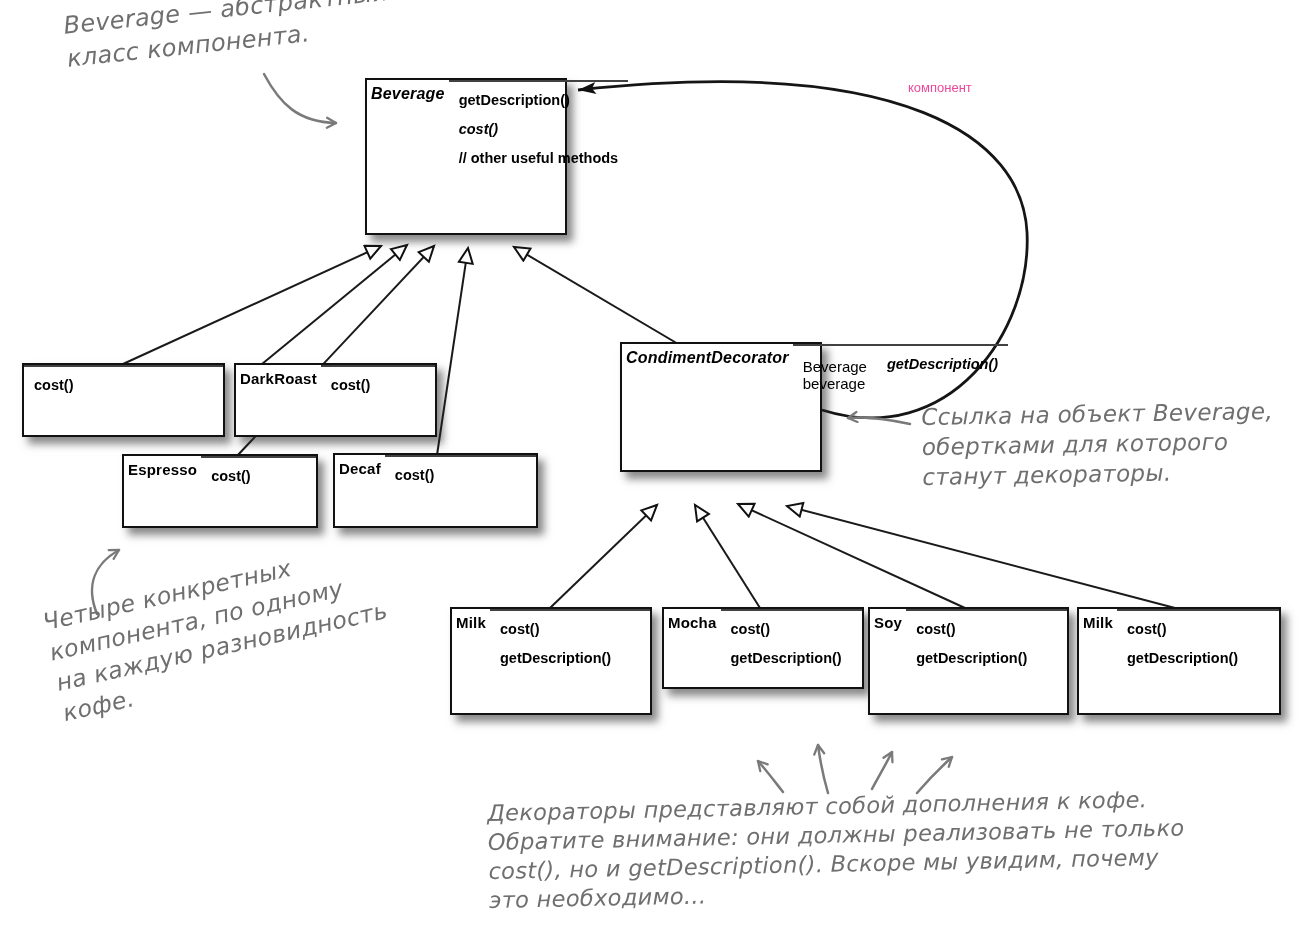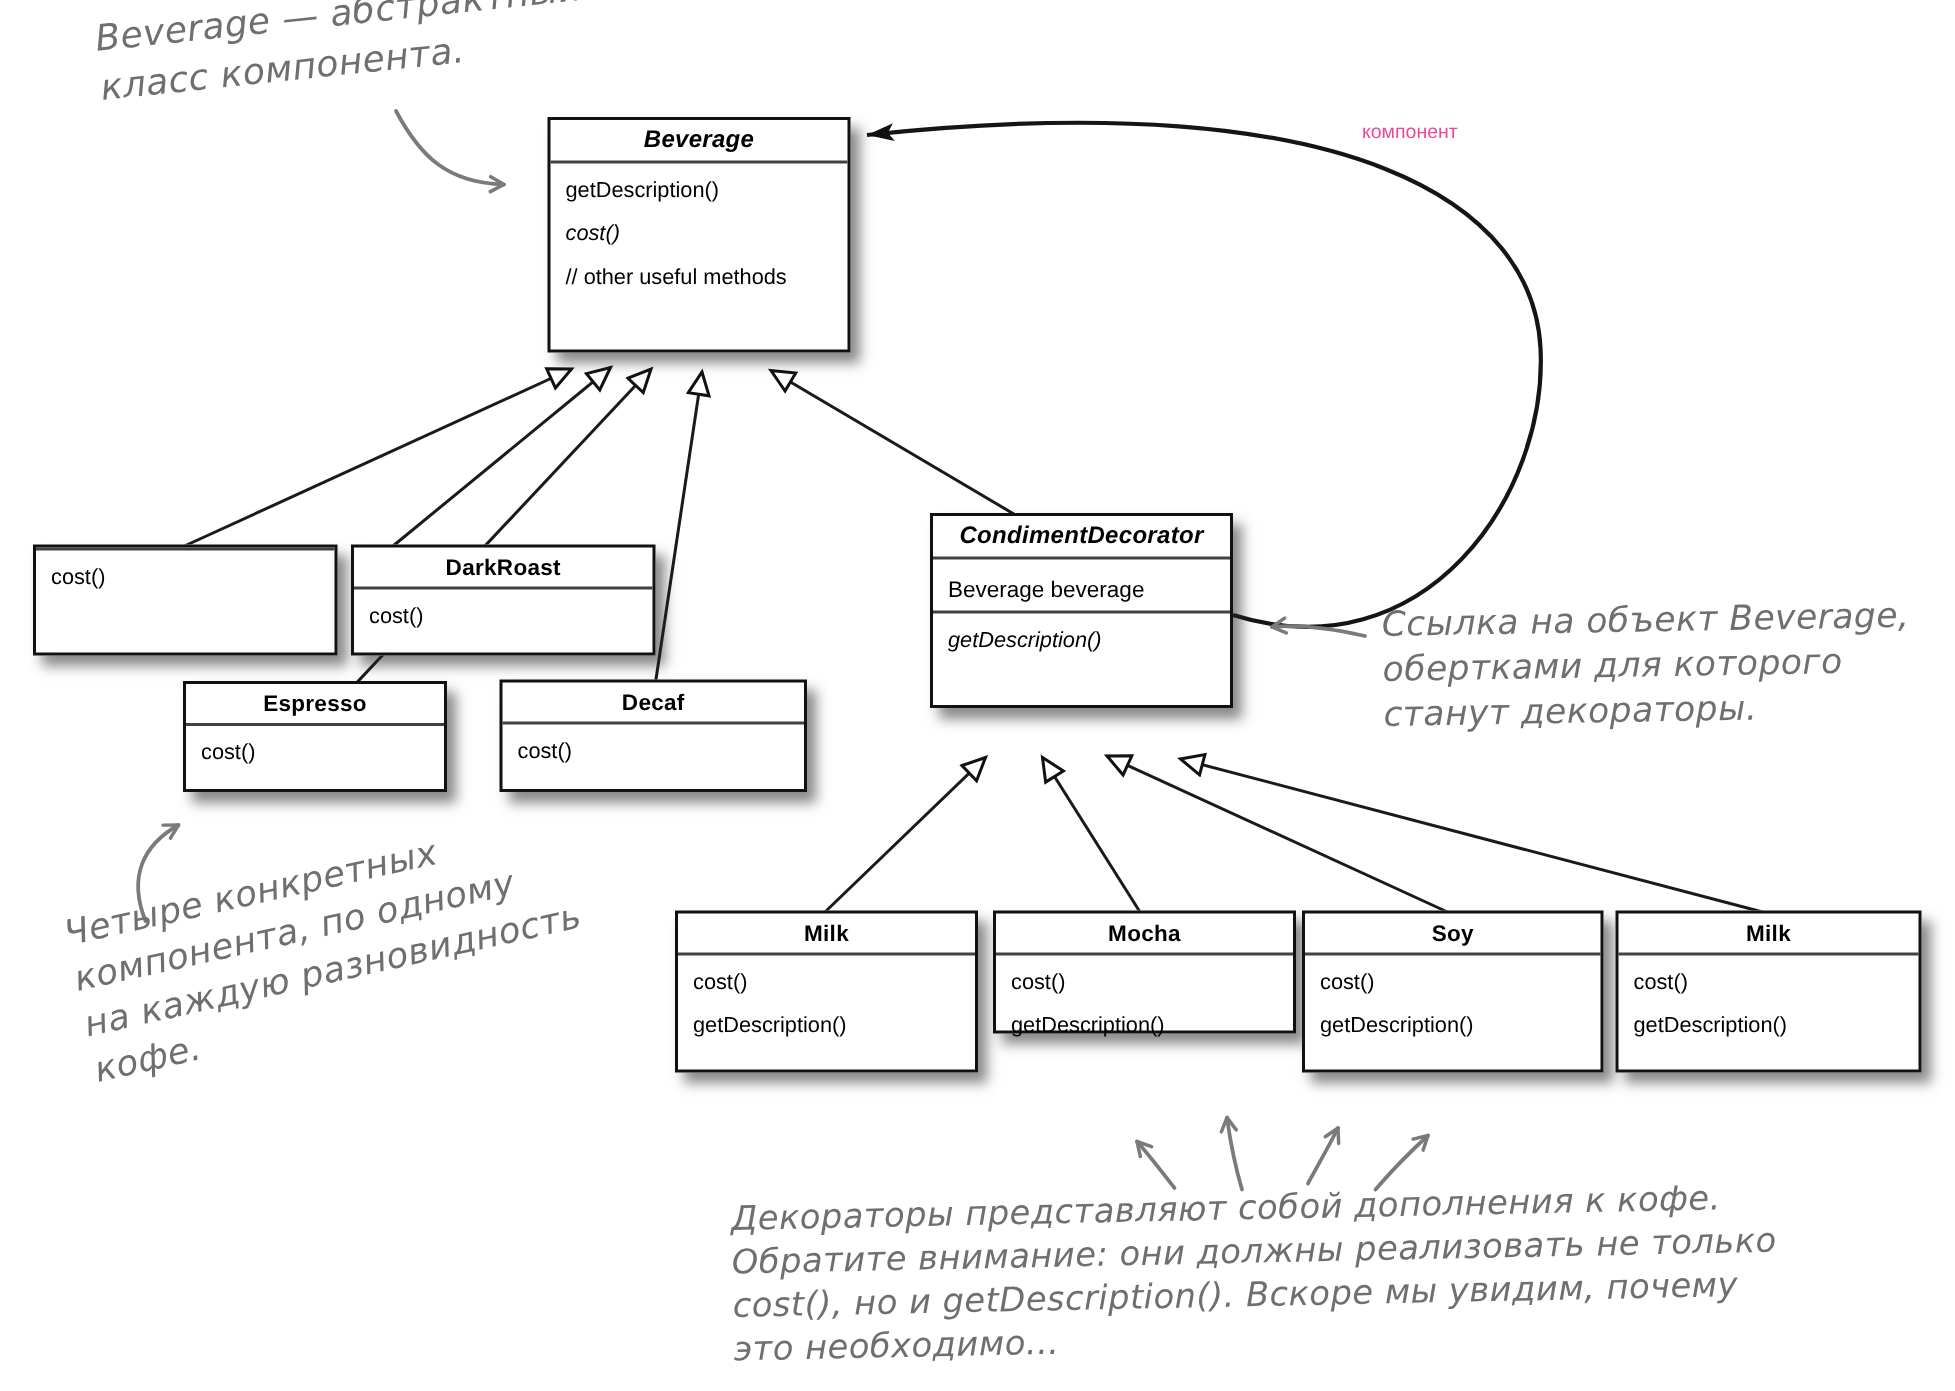--- a/index.html
+++ b/index.html
@@ -6,34 +6,34 @@
   #canvas{
     position:relative;width:1303px;height:927px;background:#ffffff;overflow:hidden;
     font-family:"Liberation Sans",sans-serif;
   }
   #wires{position:absolute;left:0;top:0;z-index:1;}
   
   .cls{
     position:absolute;z-index:2;background:#ffffff;
     border:2px solid #111111;box-sizing:border-box;
     box-shadow:6px 7px 8px rgba(40,40,40,0.55);
-    display:flex;flex-direction:column;color:#000;
+    display:flex;flex-direction:row;color:#000;
   }
   .cls .title{
     text-align:center;font-weight:bold;font-size:15px;
     padding:5px 4px 4px 4px;letter-spacing:0.2px;
   }
   .cls.abstract .title{font-style:italic;font-size:16px;}
   .cls .comp{border-top:2px solid #414141;}
   .cls .comp.grow{flex:1;}
   .fld{font-size:15px;padding:12px 10px 5px 10px;}
   .fld.big{font-size:18px;padding:4px 10px;}
   .mth{font-size:14.5px;line-height:29px;padding:0 10px;white-space:nowrap;}
   .mth.abstract-m{font-style:italic;}
-  .comp.methods{padding-top:4px;padding-bottom:18px;}
+  .comp.methods{padding-top:4px;padding-bottom:18px;font-weight:bold;}
   
   .note{
     position:absolute;z-index:3;color:#6f6f6f;
     font-family:"DejaVu Sans",sans-serif;font-style:italic;
     white-space:nowrap;letter-spacing:0.3px;
   }
   .note .ln{display:block;}
   #note-beverage{left:62px;top:10px;font-size:24px;line-height:33px;transform:rotate(-6deg);transform-origin:0 0;}
   #note-reference{left:921px;top:402px;font-size:23px;line-height:30px;transform:rotate(-1deg);transform-origin:0 0;}
   #note-components{left:40px;top:608px;font-size:23.5px;line-height:31px;transform:rotate(-12.5deg);transform-origin:0 0;}
@@ -98,21 +98,21 @@
     </div>
   </div>
 
   <div class="cls" style="left:234px;top:363px;width:203px;height:74px">
     <div class="title">DarkRoast</div>
     <div class="comp grow methods">
       <div class="mth">cost()</div>
     </div>
   </div>
 
-  <div class="cls" style="left:122px;top:454px;width:176px;height:74px">
+  <div class="cls" style="left:122px;top:454px;width:196px;height:74px">
     <div class="title">Espresso</div>
     <div class="comp grow methods">
       <div class="mth">cost()</div>
     </div>
   </div>
 
   <div class="cls" style="left:333px;top:453px;width:205px;height:75px">
     <div class="title">Decaf</div>
     <div class="comp grow methods">
       <div class="mth">cost()</div>

